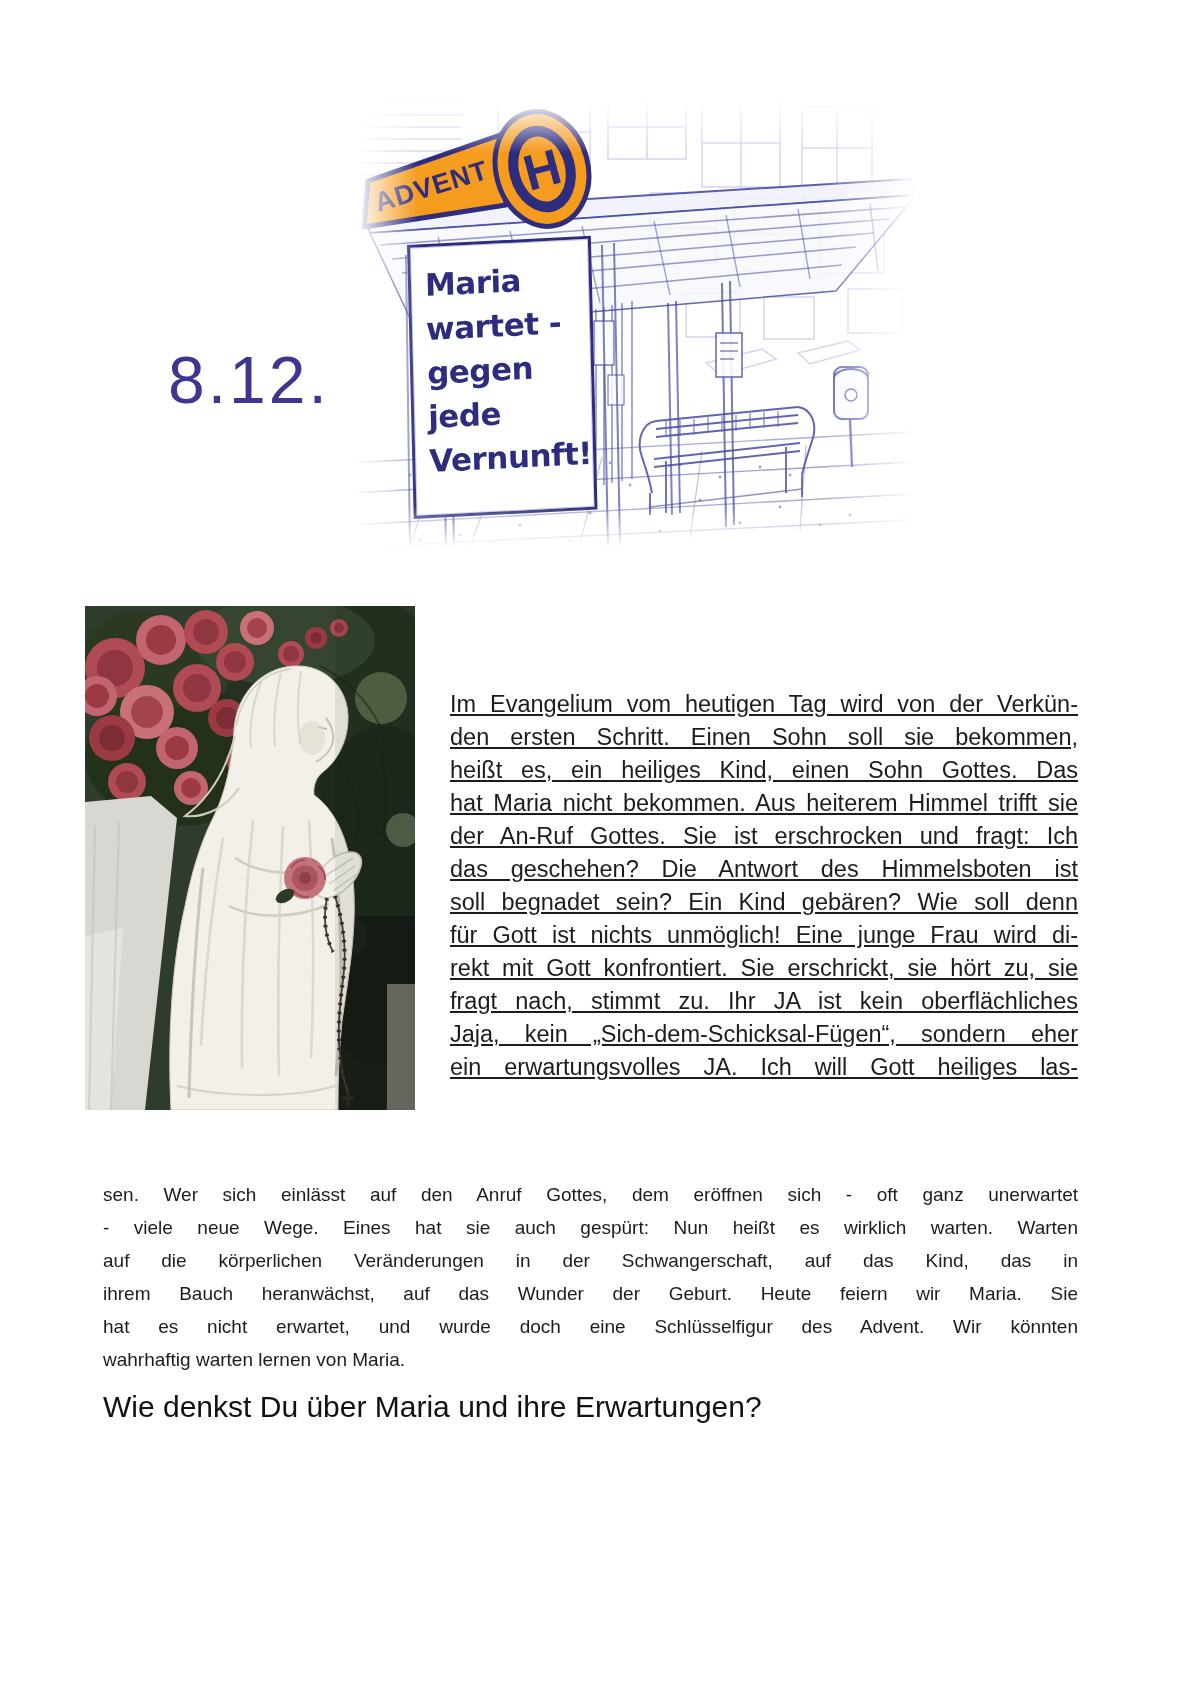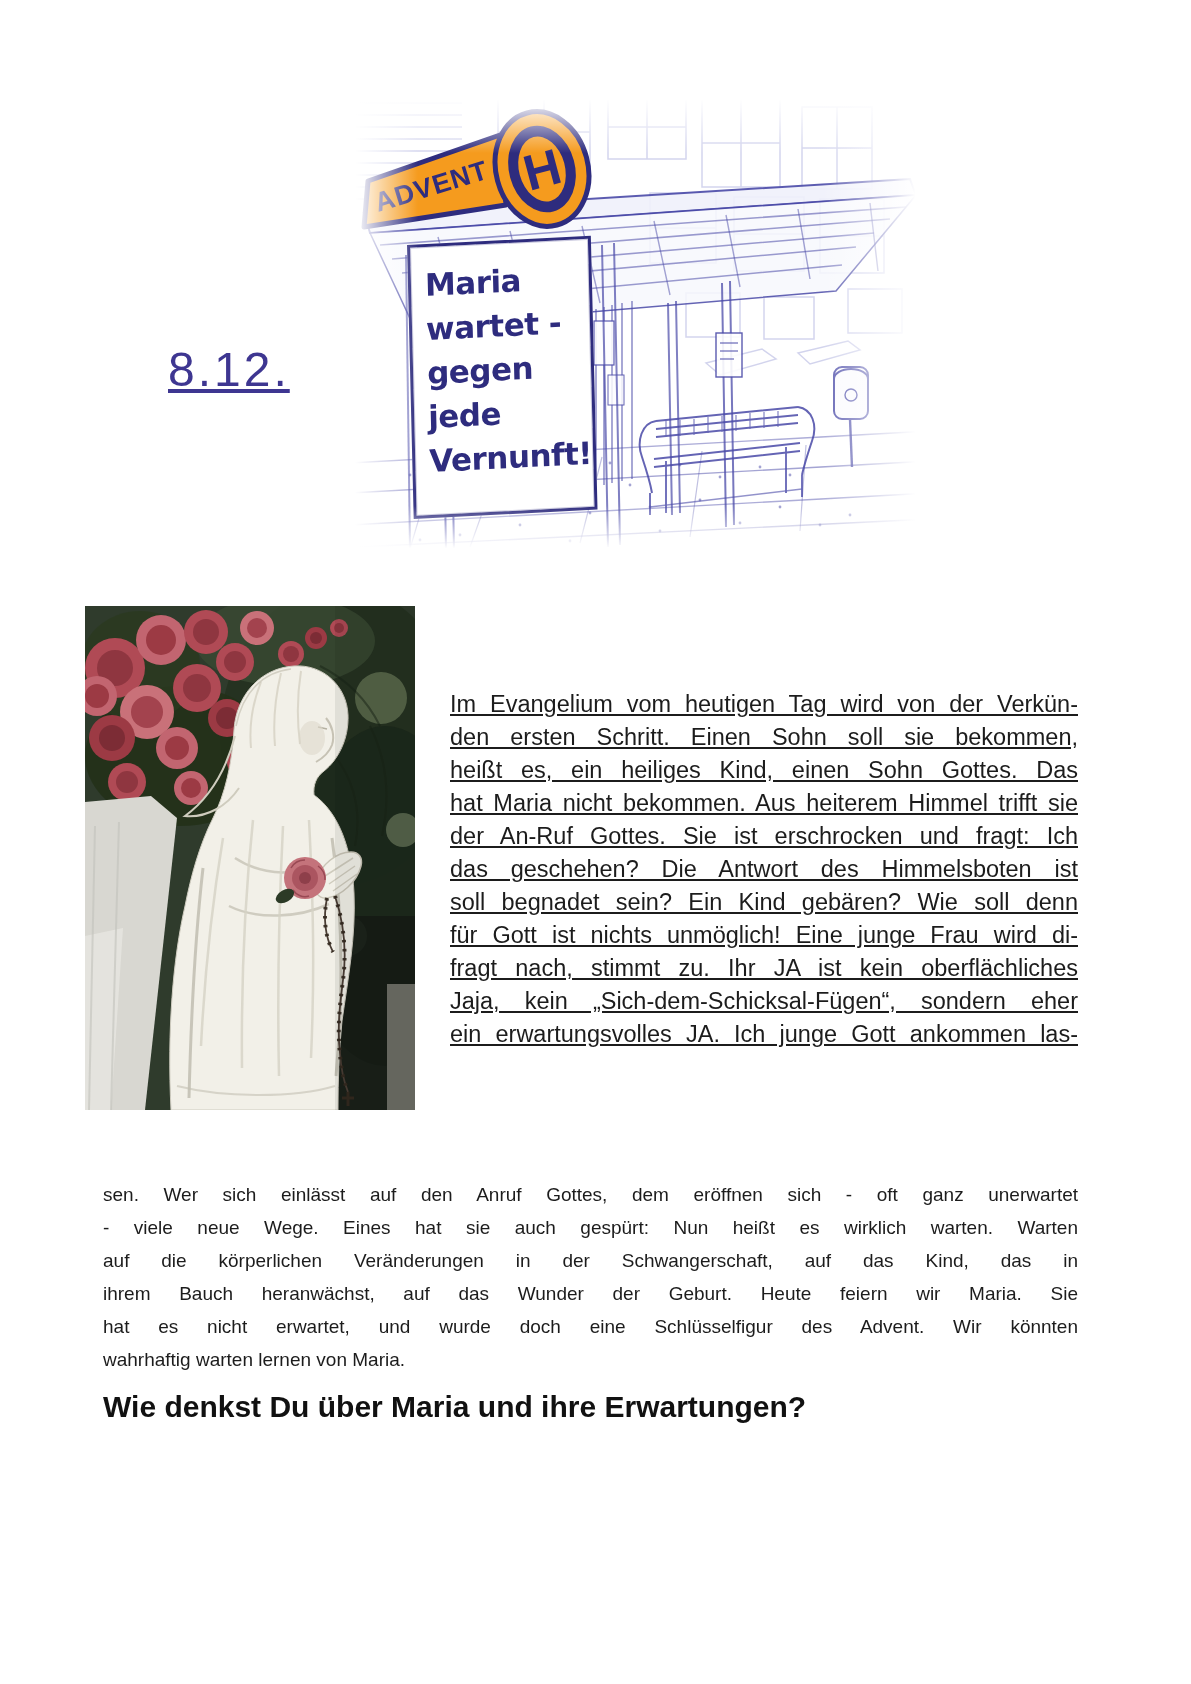--- a/index.html
+++ b/index.html
@@ -3,21 +3,21 @@
 <meta charset="utf-8">
 <style>
   html,body{margin:0;padding:0;background:#ffffff;}
   .page{
     position:relative;width:1191px;height:1684px;background:#fff;overflow:hidden;
     font-family:"Liberation Sans",sans-serif;color:#1c1c1c;
   }
   
   .date{
     position:absolute;left:168px;top:342px;
-    font-size:48px;letter-spacing:3px;color:var(--date-purple,#3e3691);text-decoration:underline;
+    font-size:66px;letter-spacing:3px;color:var(--date-purple,#3e3691);
   }
   
   .illustration{position:absolute;left:350px;top:95px;width:580px;height:455px;}
   .illustration svg{position:absolute;left:0;top:0;}
   .ill-fade{position:absolute;pointer-events:none;}
   .fade-r{right:-2px;top:0;width:110px;height:100%;background:linear-gradient(to right,rgba(255,255,255,0),#fff 85%);}
   .fade-l{left:-2px;top:0;width:70px;height:100%;background:linear-gradient(to left,rgba(255,255,255,0),#fff 90%);}
   .fade-t{left:0;top:-2px;width:100%;height:60px;background:linear-gradient(to top,rgba(255,255,255,0),#fff 90%);}
   .fade-b{left:0;bottom:-2px;width:100%;height:46px;background:linear-gradient(to bottom,rgba(255,255,255,0),#fff 92%);}
   
@@ -36,21 +36,21 @@
   .flagsvg{position:absolute;left:70px;top:20px;}
   
   .photo{position:absolute;left:85px;top:606px;width:330px;height:504px;overflow:hidden;}
   
   .col-text{position:absolute;left:450px;top:688px;width:628px;font-size:23.5px;line-height:33px;text-decoration:underline;}
   .full-text{position:absolute;left:103px;top:1150px;width:975px;font-size:19px;line-height:33px;margin-top:28px;}
   .jline{text-align:justify;text-align-last:justify;}
   .full-text .jline:last-child{text-align-last:left;}
   .question{
     position:absolute;left:103px;top:1390px;width:980px;
-    font-size:30px;font-weight:bold;color:#111;
+    font-size:30px;font-weight:normal;color:#111;
   }
 </style>
 </head>
 <body>
 
 <div class="page">
 
   <div class="date">8.12.</div>
 
   <div class="illustration">
@@ -279,23 +279,24 @@
 
   <div class="col-text">
       <div class="jline">Im Evangelium vom heutigen Tag wird von der Verkün-</div>
       <div class="jline">den ersten Schritt. Einen Sohn soll sie bekommen,</div>
       <div class="jline">heißt es, ein heiliges Kind, einen Sohn Gottes. Das</div>
       <div class="jline">hat Maria nicht bekommen. Aus heiterem Himmel trifft sie</div>
       <div class="jline">der An-Ruf Gottes. Sie ist erschrocken und fragt: Ich</div>
       <div class="jline">das geschehen? Die Antwort des Himmelsboten ist</div>
       <div class="jline">soll begnadet sein? Ein Kind gebären? Wie soll denn</div>
       <div class="jline">für Gott ist nichts unmöglich! Eine junge Frau wird di-</div>
+      <div class="jline">rekt mit Gott konfrontiert. Sie erschrickt, sie hört zu, sie</div>
       <div class="jline">fragt nach, stimmt zu. Ihr JA ist kein oberflächliches</div>
       <div class="jline">Jaja, kein „Sich-dem-Schicksal-Fügen“, sondern eher</div>
-      <div class="jline">ein erwartungsvolles JA. Ich junge Gott ankommen las-</div>
+      <div class="jline">ein erwartungsvolles JA. Ich will Gott heiliges las-</div>
     </div>
 
   <div class="full-text">
       <div class="jline">sen. Wer sich einlässt auf den Anruf Gottes, dem eröffnen sich - oft ganz unerwartet</div>
       <div class="jline">- viele neue Wege. Eines hat sie auch gespürt: Nun heißt es wirklich warten. Warten</div>
       <div class="jline">auf die körperlichen Veränderungen in der Schwangerschaft, auf das Kind, das in</div>
       <div class="jline">ihrem Bauch heranwächst, auf das Wunder der Geburt. Heute feiern wir Maria. Sie</div>
       <div class="jline">hat es nicht erwartet, und wurde doch eine Schlüsselfigur des Advent. Wir könnten</div>
       <div class="jline">wahrhaftig warten lernen von Maria.</div>
     </div>

